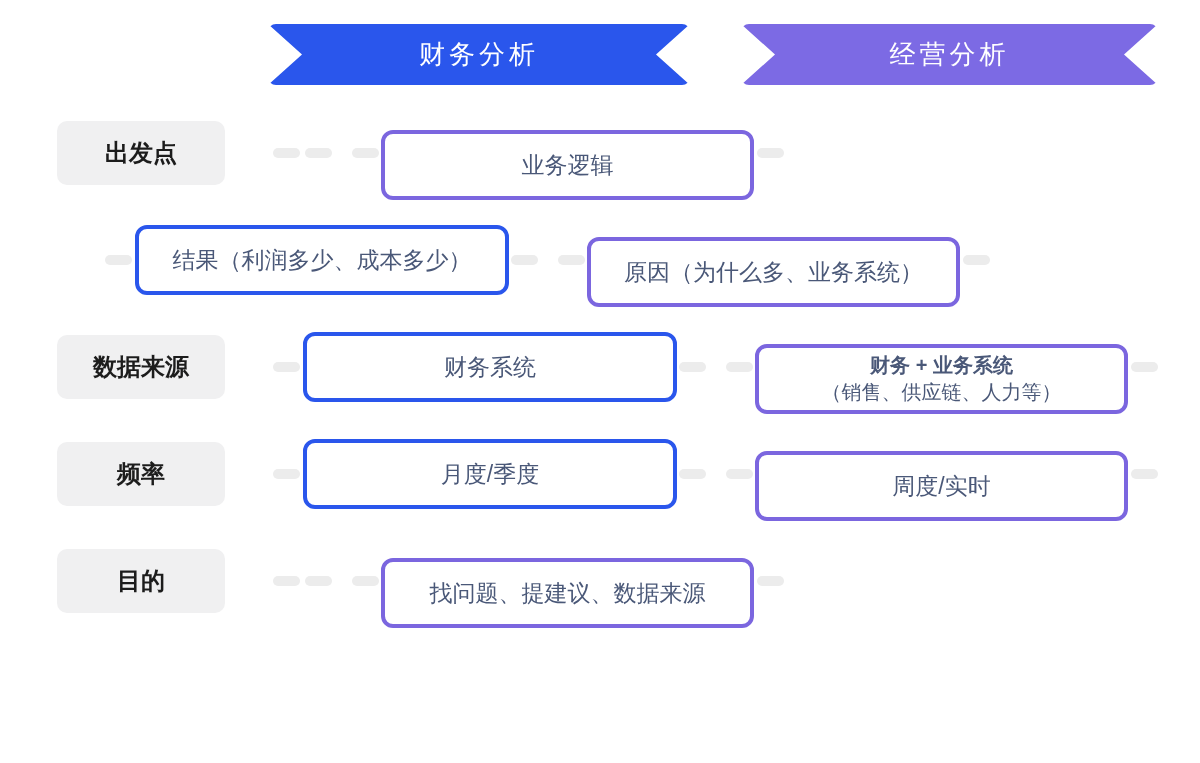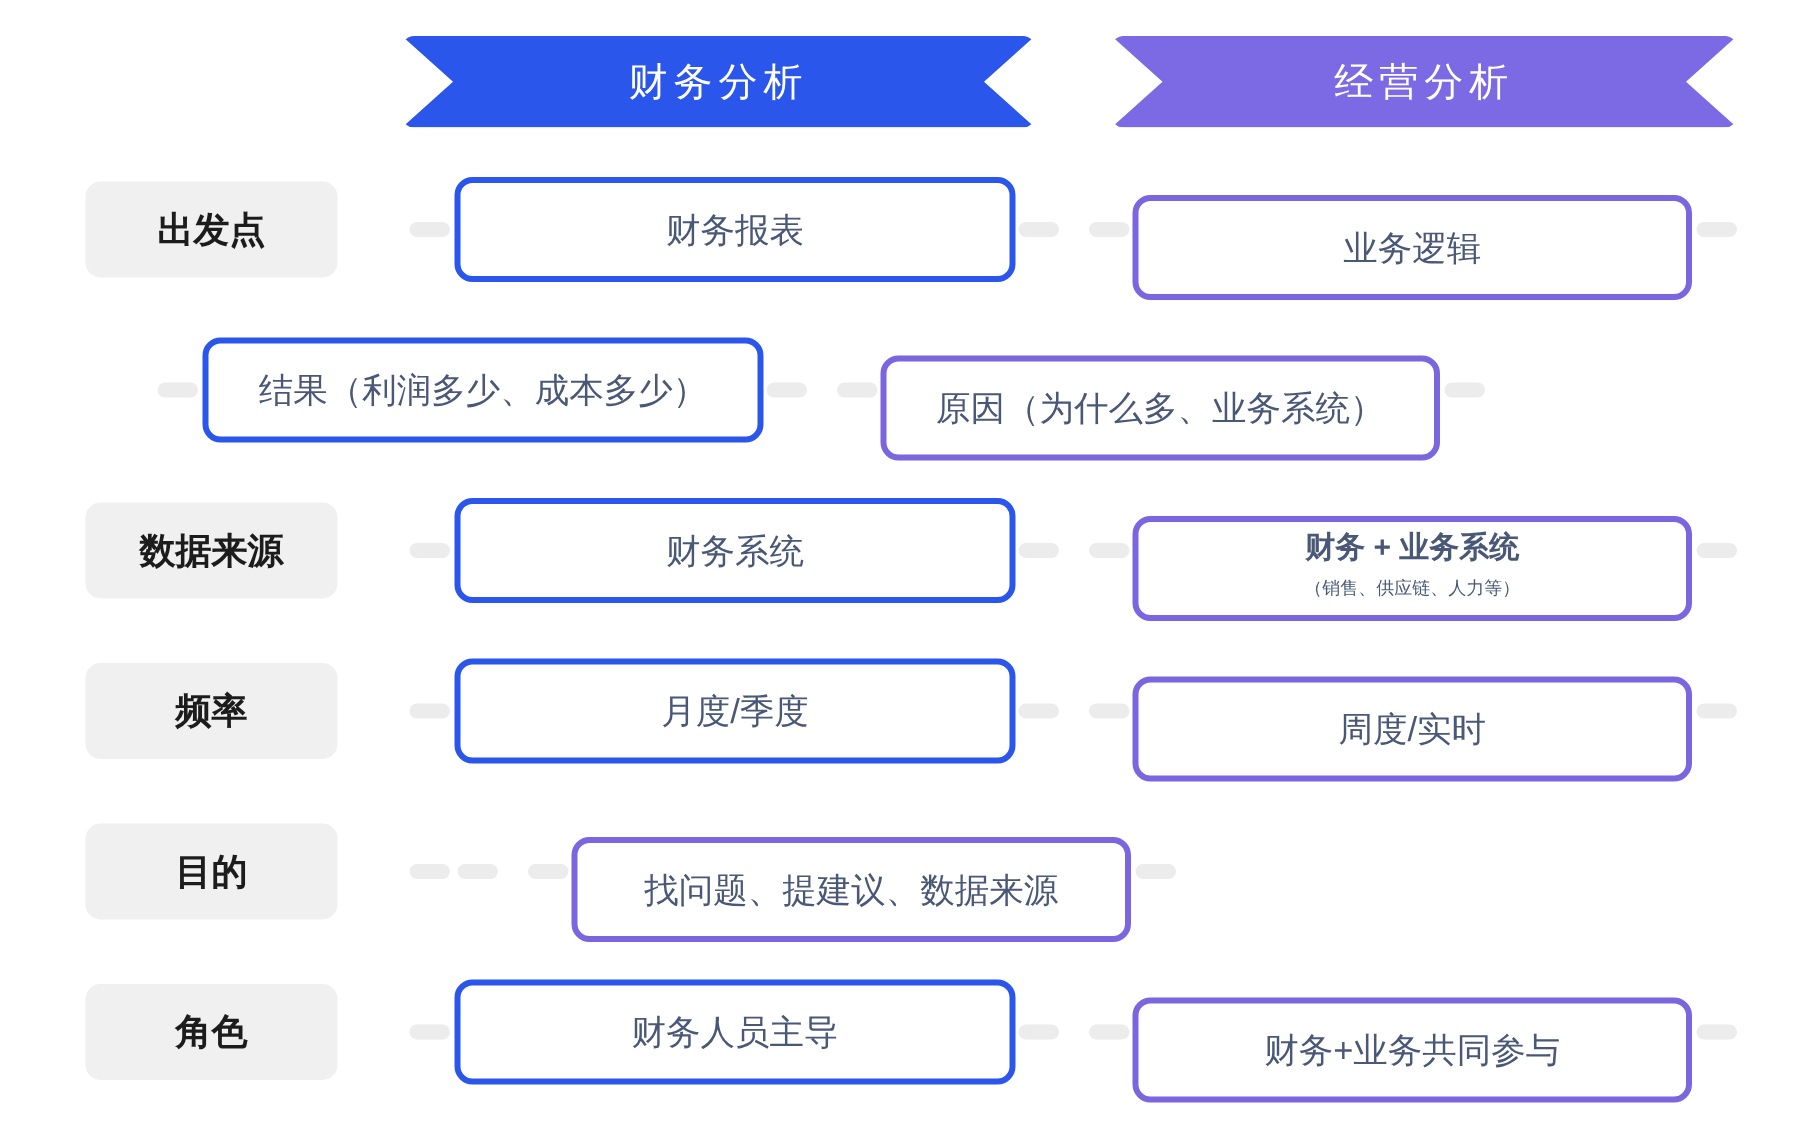--- a/index.html
+++ b/index.html
@@ -78,21 +78,21 @@
     font-size: 23px;
     font-weight: 500;
     color: #4A5878;
     box-sizing: border-box;
     text-align: center;
     flex: none;
     line-height: 1.25;
   }
   .cbox-blue   { width: 374px; border: 4px solid #2A56EC; }
   .cbox-purple { width: 373px; border: 4px solid #7B66DF; margin-top: 24px; }
-  .cbox .line2, .cbox .line1.small { font-size: 12px; line-height: 27px; }
+  .cbox .line2, .cbox .line1.small { font-size: 20px; line-height: 27px; }
   .cbox .line1.small { font-size: 20px; font-weight: bold; }
 </style>
 </head>
 <body>
 
 <div class="page">
 
   <div class="ribbon ribbon-blue">
     <span>财务分析</span>
   </div>
@@ -100,23 +100,20 @@
     <span>经营分析</span>
   </div>
 
   <div class="rows">
 
     <div class="row">
       <div class="rlabel">出发点</div>
       <div class="conn conn-l">
           <div class="dash"></div>
         </div>
-      <div class="cbox cbox-blue">
-        <span class="line1">财务报表</span>
-      </div>
       <div class="conn conn-m">
           <div class="dash"></div>
           <div class="dash"></div>
         </div>
       <div class="cbox cbox-purple">
         <span class="line1">业务逻辑</span>
       </div>
       <div class="conn conn-r">
           <div class="dash"></div>
         </div>
@@ -192,34 +189,15 @@
           <div class="dash"></div>
         </div>
       <div class="cbox cbox-purple">
         <span class="line1">找问题、提建议、数据来源</span>
       </div>
       <div class="conn conn-r">
           <div class="dash"></div>
         </div>
     </div>
 
-    <div class="row">
-      <div class="rlabel">角色</div>
-      <div class="conn conn-l">
-          <div class="dash"></div>
-        </div>
-      <div class="cbox cbox-blue">
-        <span class="line1">财务人员主导</span>
-      </div>
-      <div class="conn conn-m">
-          <div class="dash"></div>
-          <div class="dash"></div>
-        </div>
-      <div class="cbox cbox-purple">
-        <span class="line1">财务+业务共同参与</span>
-      </div>
-      <div class="conn conn-r">
-          <div class="dash"></div>
-        </div>
-    </div>
 
   </div>
 </div>
 
 </body></html>

